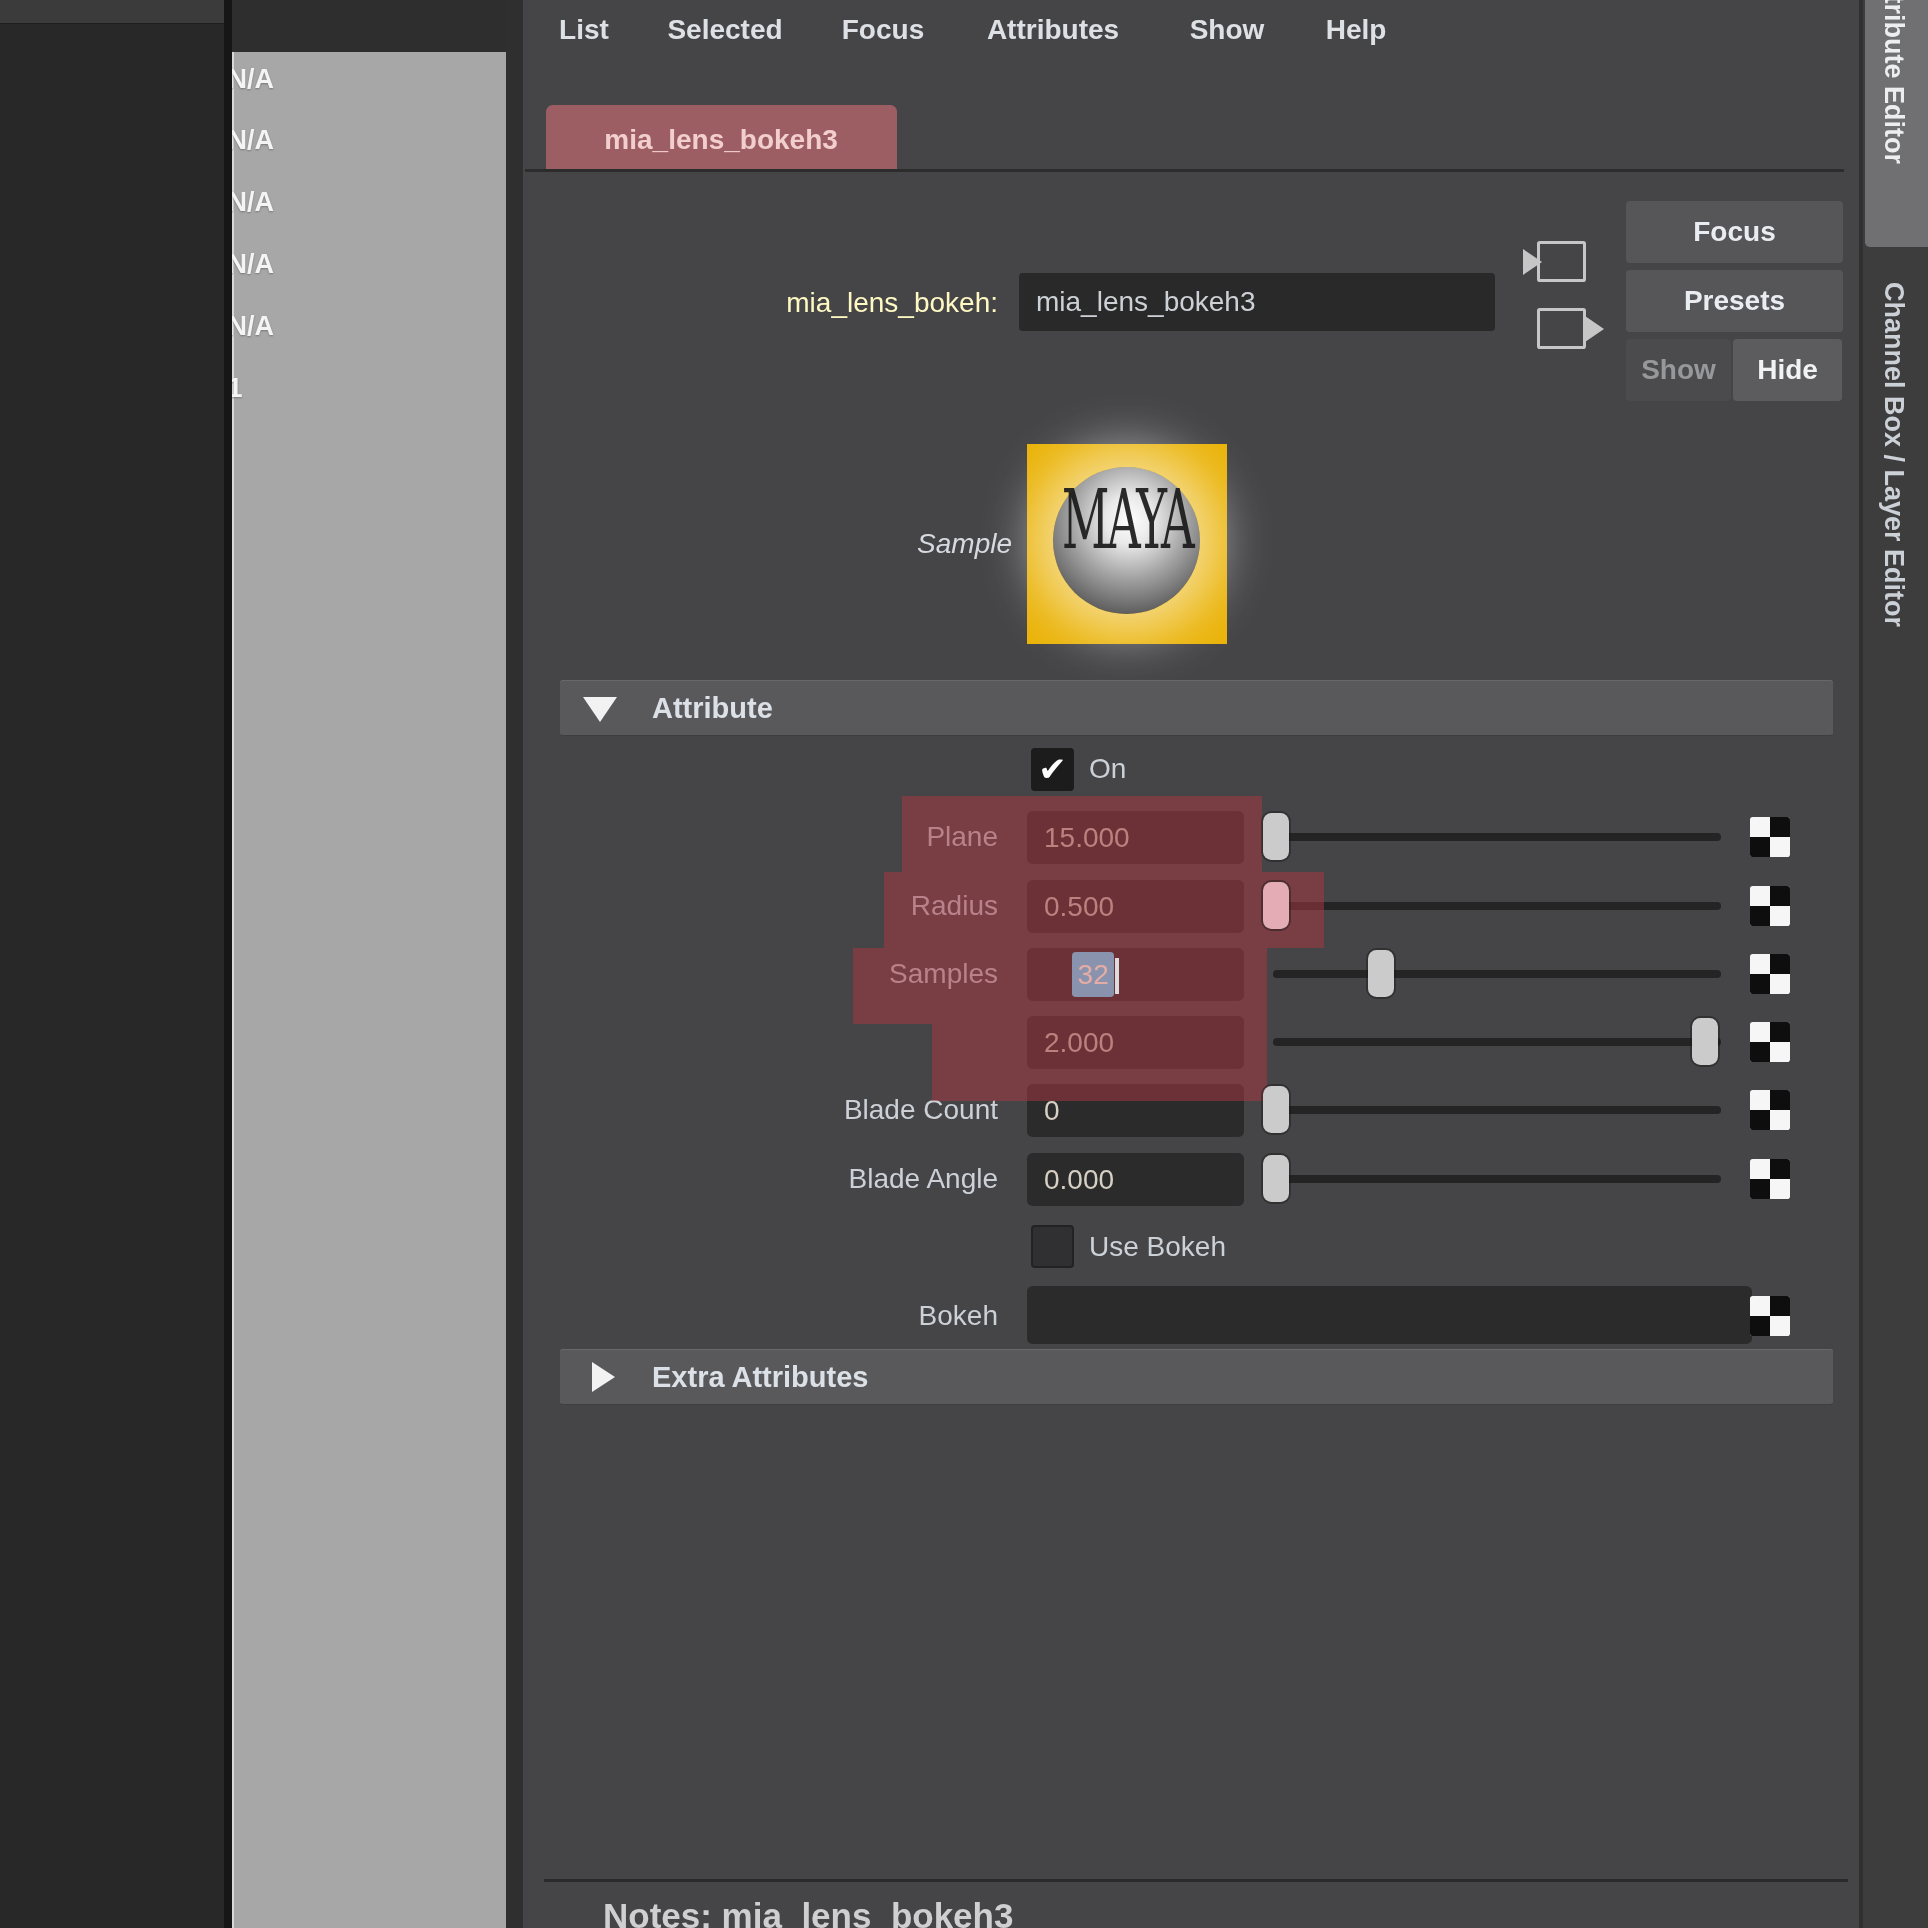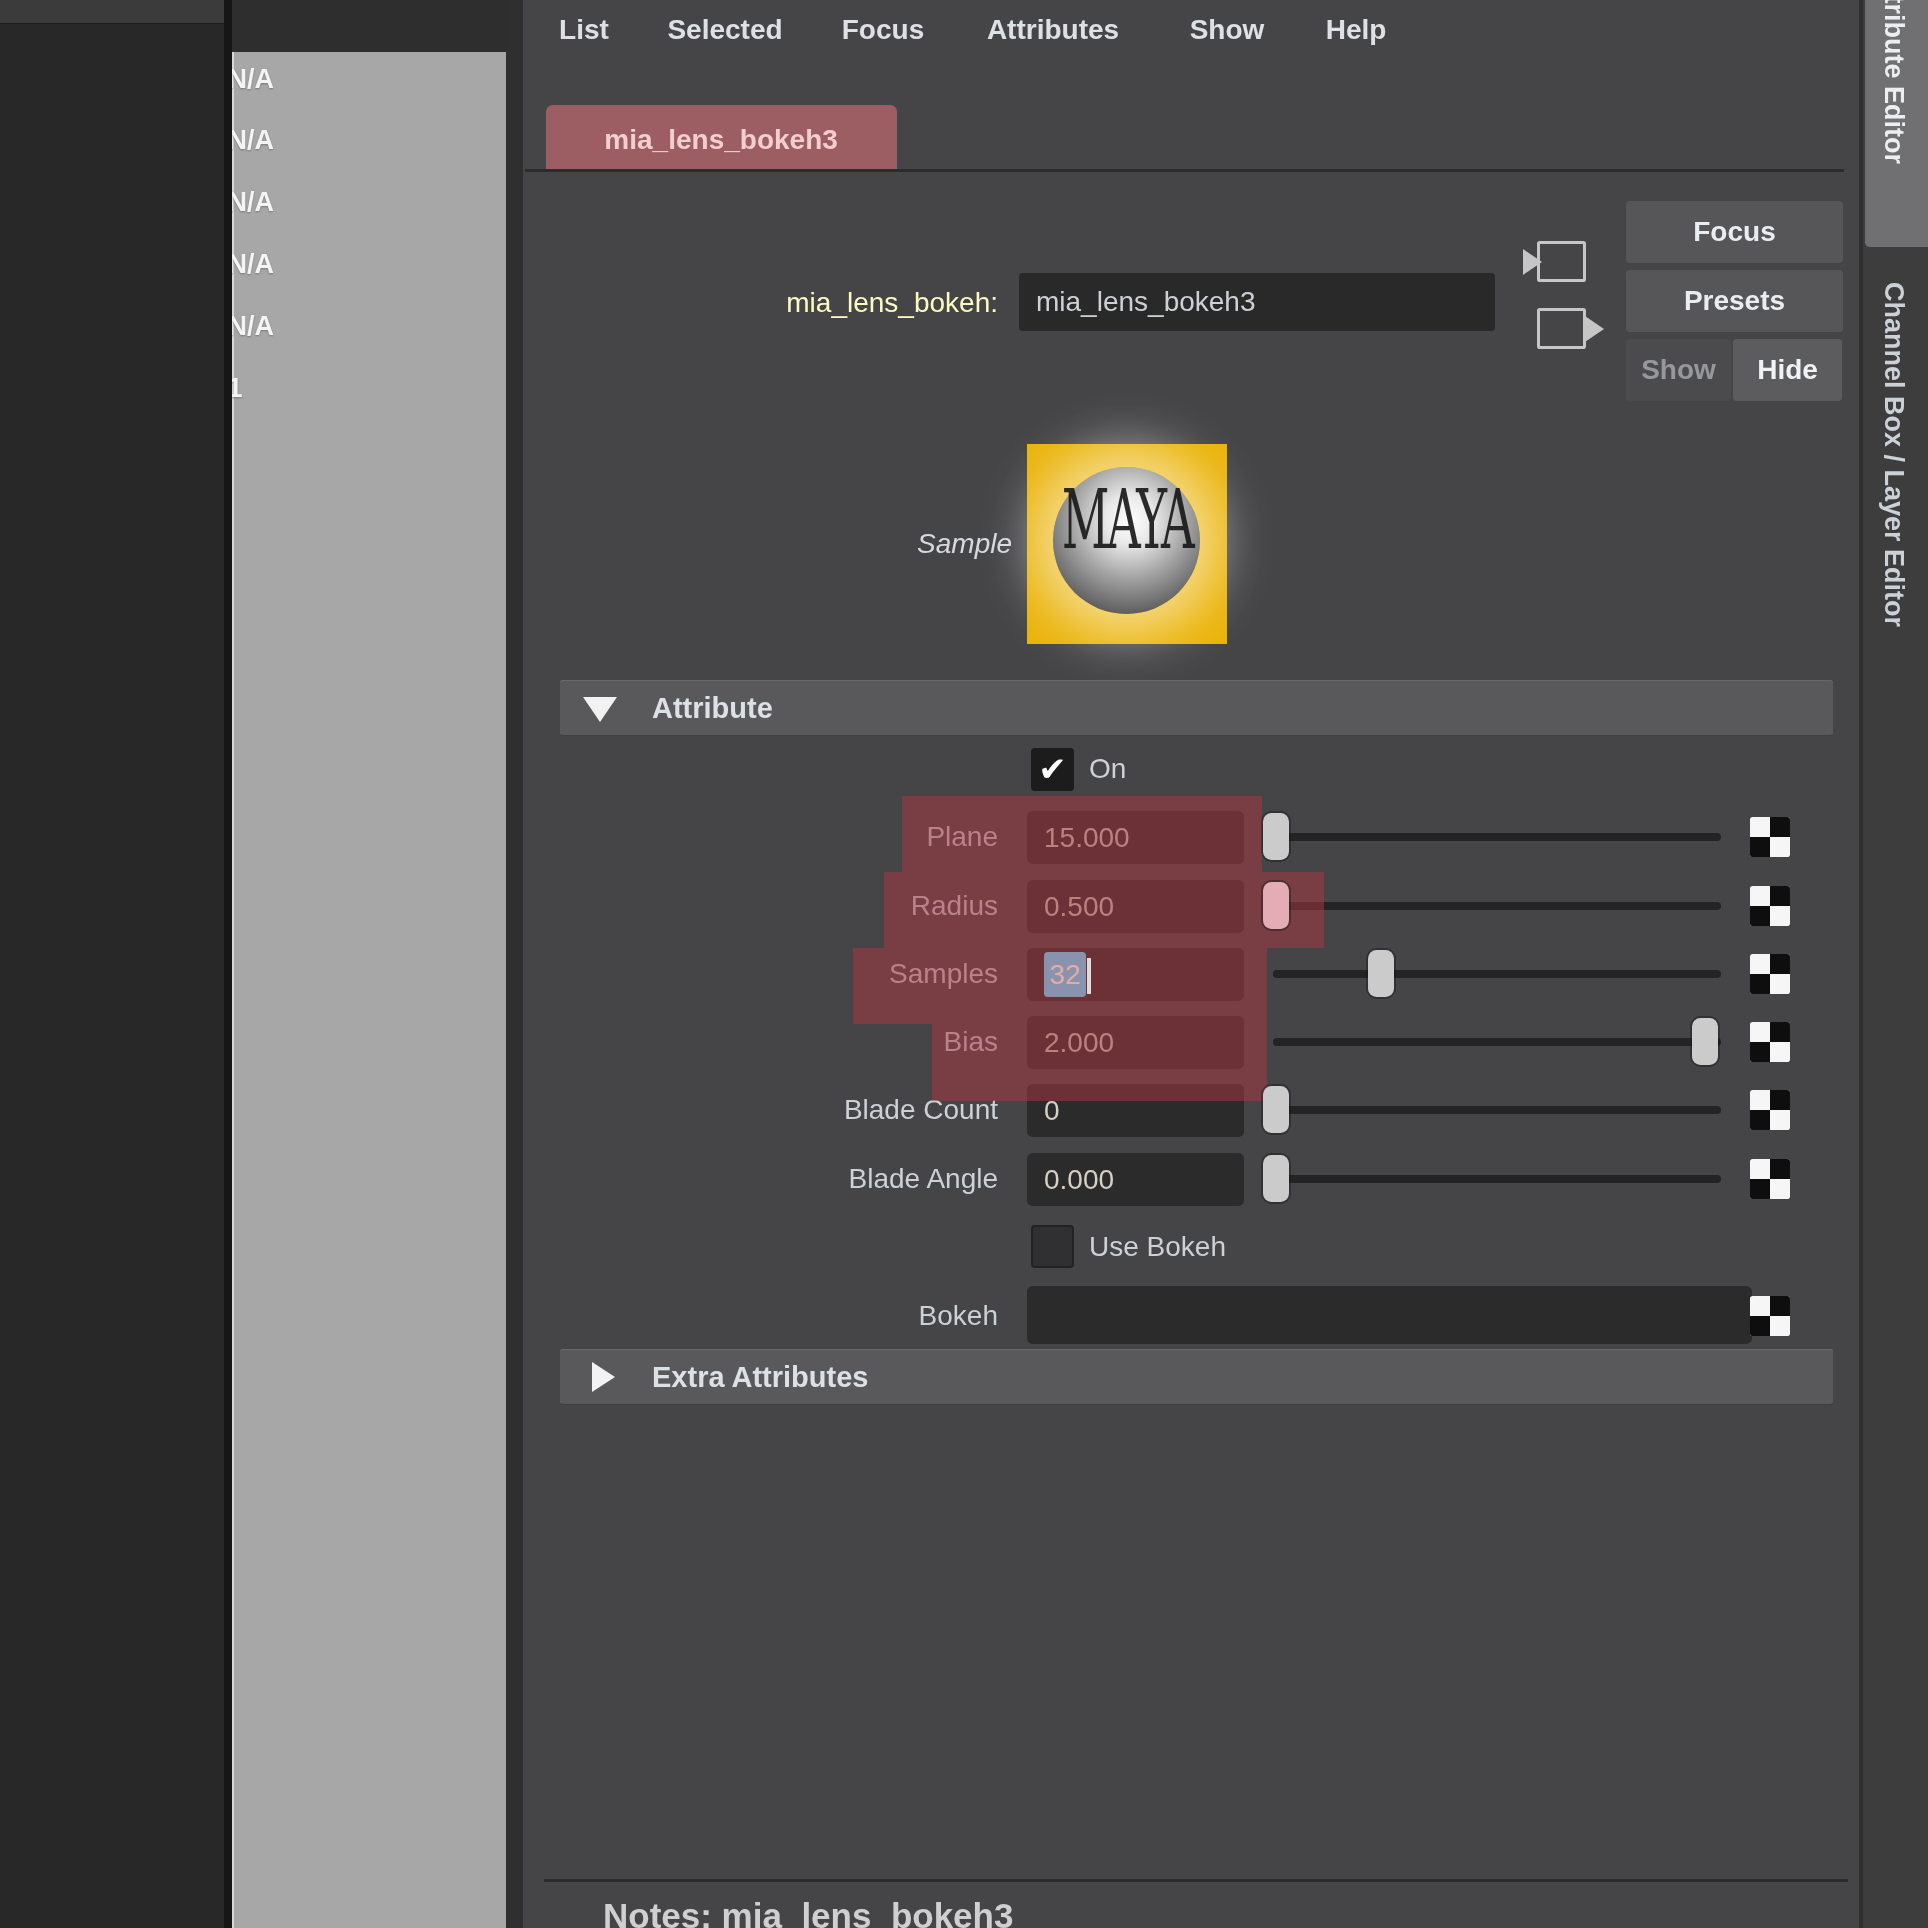--- a/index.html
+++ b/index.html
@@ -73,21 +73,21 @@
     color:#d6cfc3;font-size:28px;line-height:53px;padding-left:17px;box-sizing:border-box;}
   .ptrack{position:absolute;left:750px;top:30px;width:448px;height:7.5px;background:#242424;border-radius:3.8px;}
   .phandle{position:absolute;top:10.4px;width:26px;height:47px;background:#cbcbcb;border-radius:8.5px;
     box-shadow:0 0 0 1.9px rgba(25,25,25,.45);z-index:6;}
   .phandle.pink{background:#e4acb4;}
   .pchecker{position:absolute;left:1227px;top:14px;width:40px;height:40px;background:#f6f6f6;border-radius:2.8px;overflow:hidden;}
   .pchecker i{position:absolute;width:20px;height:20px;background:#0e0e0e;}
   .pchecker .c1{right:0;top:0;} .pchecker .c2{left:0;bottom:0;}
 
   .sel-box{position:relative;z-index:7;display:inline-block;background:#8a93ae;color:#e5aca6;
-    border-radius:3.8px;padding:0 5.6px;line-height:45px;}
+    border-radius:3.8px;padding:0 5.6px;line-height:45px;margin-left:28px;}
   .text-cursor{position:relative;z-index:7;display:inline-block;width:3.8px;height:36px;background:#dcdcdc;
     vertical-align:middle;margin-left:0.9px;}
 
   .checkbox{position:absolute;left:508px;width:43px;height:43px;border-radius:3.8px;box-sizing:border-box;}
   #cb-on{top:748px;background:#1c1c1c;color:#ffffff;font-size:34px;line-height:43px;text-align:center;}
   #cb-usebokeh{top:1225px;background:#303032;border:2.8px solid #222224;}
   .cb-label{position:absolute;left:566px;height:68px;line-height:68px;color:#ccd1d8;font-size:28px;}
   #lbl-on{top:735px;} #lbl-usebokeh{top:1213px;}
 
   #bokeh-label{left:94px;top:1282px;width:381px;height:68px;line-height:68px;text-align:right;color:#ccd1d8;font-size:28px;}
@@ -200,21 +200,20 @@
     <div class="plabel">Samples</div>
     <div class="pfield"><span class="sel-box">32</span><span class="text-cursor"></span></div>
     <div class="ptrack"></div>
     <div class="phandle" style="left: 845px;"></div>
     <div class="pchecker">
           <i class="c1"></i>
           <i class="c2"></i>
         </div>
   </div>
       <div class="prow" style="top: 1008px;">
-    <div class="plabel">Bias</div>
     <div class="pfield">2.000</div>
     <div class="ptrack"></div>
     <div class="phandle" style="left: 1169px;"></div>
     <div class="pchecker">
           <i class="c1"></i>
           <i class="c2"></i>
         </div>
   </div>
       <div class="prow" style="top: 1076px;">
     <div class="plabel">Blade Count</div>

